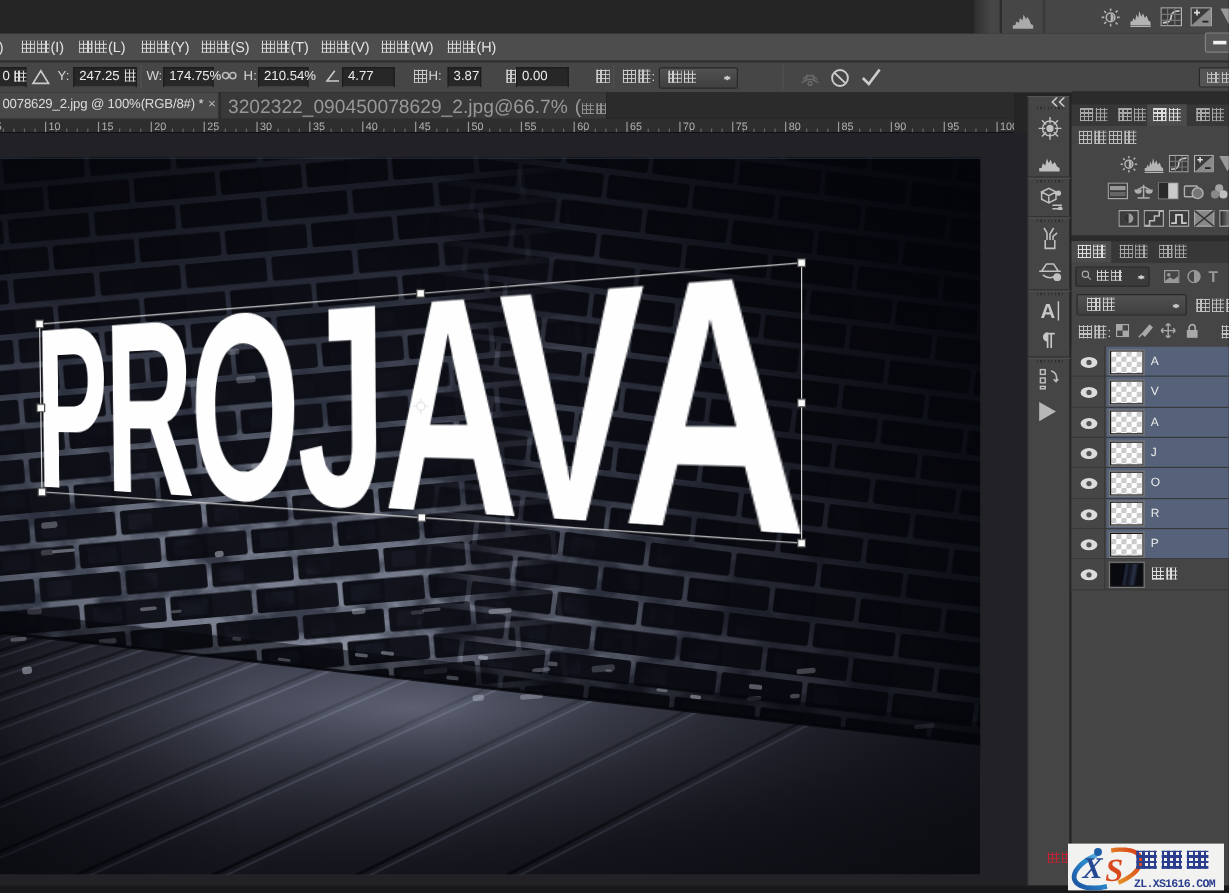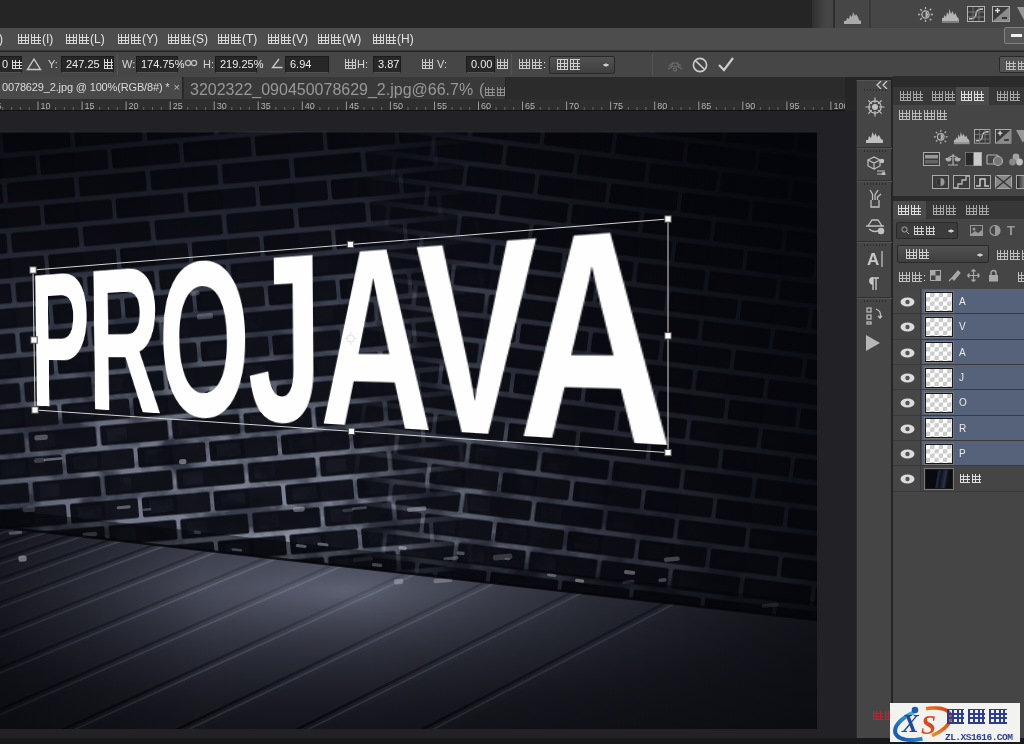--- a/index.html
+++ b/index.html
@@ -104,31 +104,31 @@
     <div class="vsep" style="left:117px"></div>
     <div class="lbl" style="left:122px">W:</div>
     <div class="ibox" style="left:136px;width:42px">174.75%</div>
     <svg class="abs" style="left:184px;top:6px" width="14" height="10">
       <g fill="none" stroke="#bbb" stroke-width="1.3">
         <circle cx="4" cy="5" r="2.6"></circle>
         <circle cx="10" cy="5" r="2.6"></circle>
       </g>
     </svg>
     <div class="lbl" style="left:203px">H:</div>
-    <div class="ibox" style="left:215px;width:42px">219.25%</div>
+    <div class="ibox" style="left:215px;width:42px">210.54%</div>
     <svg class="abs" style="left:271px;top:6px" width="13" height="11">
       <path d="M11.5 9.5 L1.5 9.5 L8 1" fill="none" stroke="#ccc" stroke-width="1.3"></path>
     </svg>
-    <div class="ibox" style="left:285px;width:44px">6.94</div>
+    <div class="ibox" style="left:285px;width:44px">4.77</div>
     <div class="lbl" style="left:344px"><span class="c"></span></div>
     <div class="lbl" style="left:357px">H:</div>
     <div class="ibox" style="left:373px;width:28px">3.87</div>
     <div class="lbl" style="left:421px"><span class="c"></span></div>
     <div class="lbl" style="left:437px">V:</div>
-    <div class="ibox" style="left:466px;width:29px">0.00</div>
+    <div class="ibox" style="left:430px;width:44px">0.00</div>
     <div class="lbl" style="left:496px"><span class="c"></span></div>
     <div class="vsep" style="left:511px"></div>
     <div class="lbl" style="left:518px"><span class="c"></span><span class="c"></span>:</div>
     <div class="drop" style="left:549px;top:3.5px;width:66px;height:18px;padding:2px 0 0 6px"><span class="c"></span><span class="c"></span><span class="udar" style="right:5px;top:3px"></span></div>
     <div class="vsep" style="left:652px"></div>
     <svg class="abs" style="left:665px;top:4px" width="20" height="16" opacity="0.45">
       <g fill="none" stroke="#999" stroke-width="1.1">
         <path d="M3 13 Q10 7 17 13"></path>
         <path d="M4 10 Q10 4 16 10"></path>
         <path d="M6 12 L8 6 M14 12 L12 6"></path>

